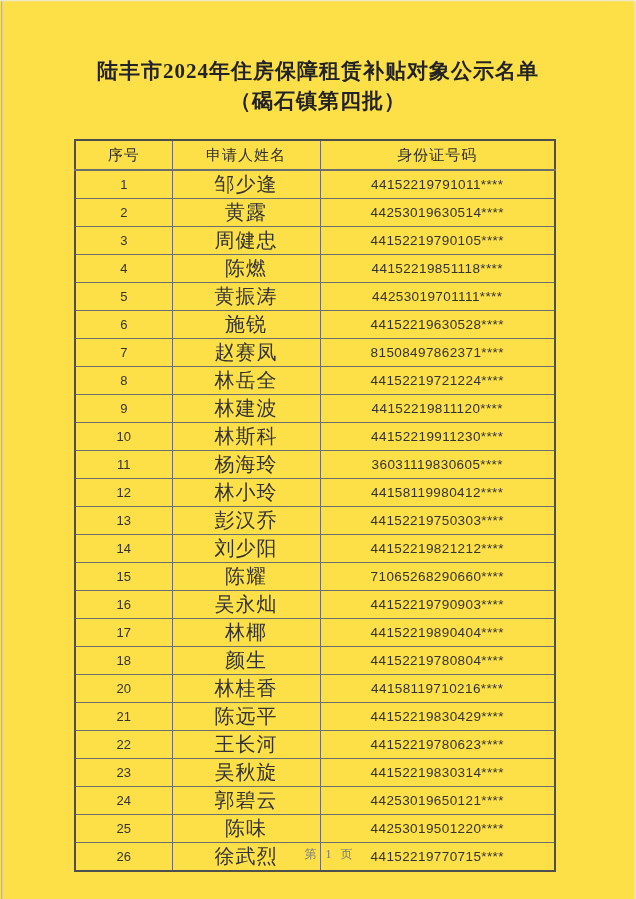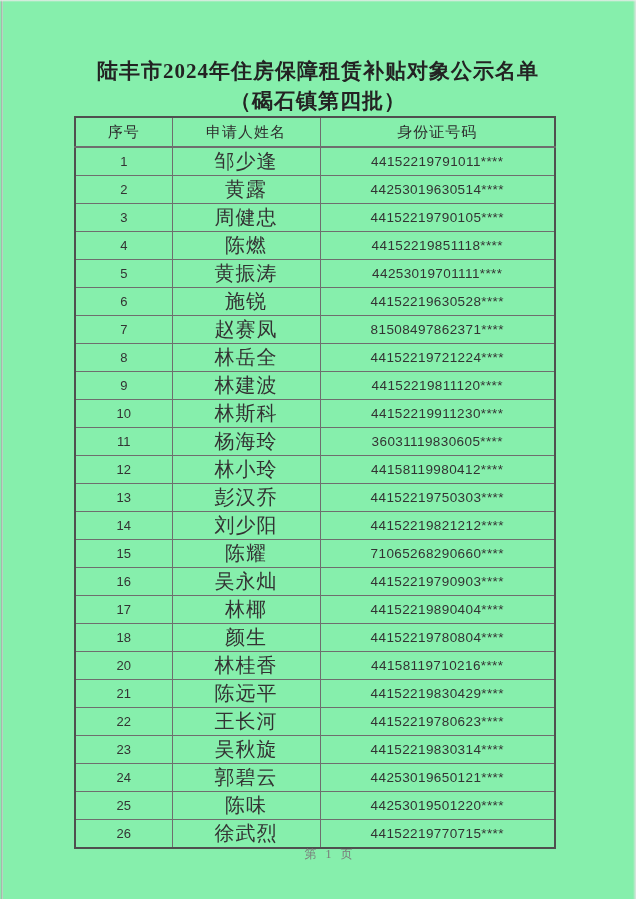--- a/index.html
+++ b/index.html
@@ -5,21 +5,21 @@
   * { margin: 0; padding: 0; box-sizing: border-box; }
   html, body {
     width: 636px; height: 899px;
     background: #ffffff;
     font-family: "Liberation Serif", "DejaVu Serif", serif;
     overflow: hidden;
   }
   .page {
     position: relative;
     width: 636px; height: 899px;
-    background: #86efac;
+    background: #fde047;
   }
   
   .scan-edge-left {
     position: absolute; left: 1px; top: 0; width: 2px; height: 899px;
     background: linear-gradient(to right, #9a9a9a, #d9d9d9);
     opacity: .75;
   }
   .scan-edge-right {
     position: absolute; right: 0; top: 0; width: 3px; height: 899px;
     background: linear-gradient(to left, #e3e3e3, rgba(255,255,255,0));
@@ -31,21 +31,21 @@
   .title-block {
     position: absolute; left: 0; top: 56px; width: 636px;
     text-align: center;
     color: #232323;
   }
   .title-line {
     font-size: 21px; font-weight: bold;
     line-height: 30px; letter-spacing: 1px;
   }
   .doc-table {
-    position: absolute; left: 74px; top: 116px;
+    position: absolute; left: 74px; top: 139px;
     width: 480px;
     border-collapse: collapse;
     table-layout: fixed;
   }
   .doc-table, .doc-table th, .doc-table td {
     border: 1px solid #6e6e6e;
   }
   .doc-table { border: 2px solid #4f4f4f; }
   .doc-table th {
     height: 30px;

